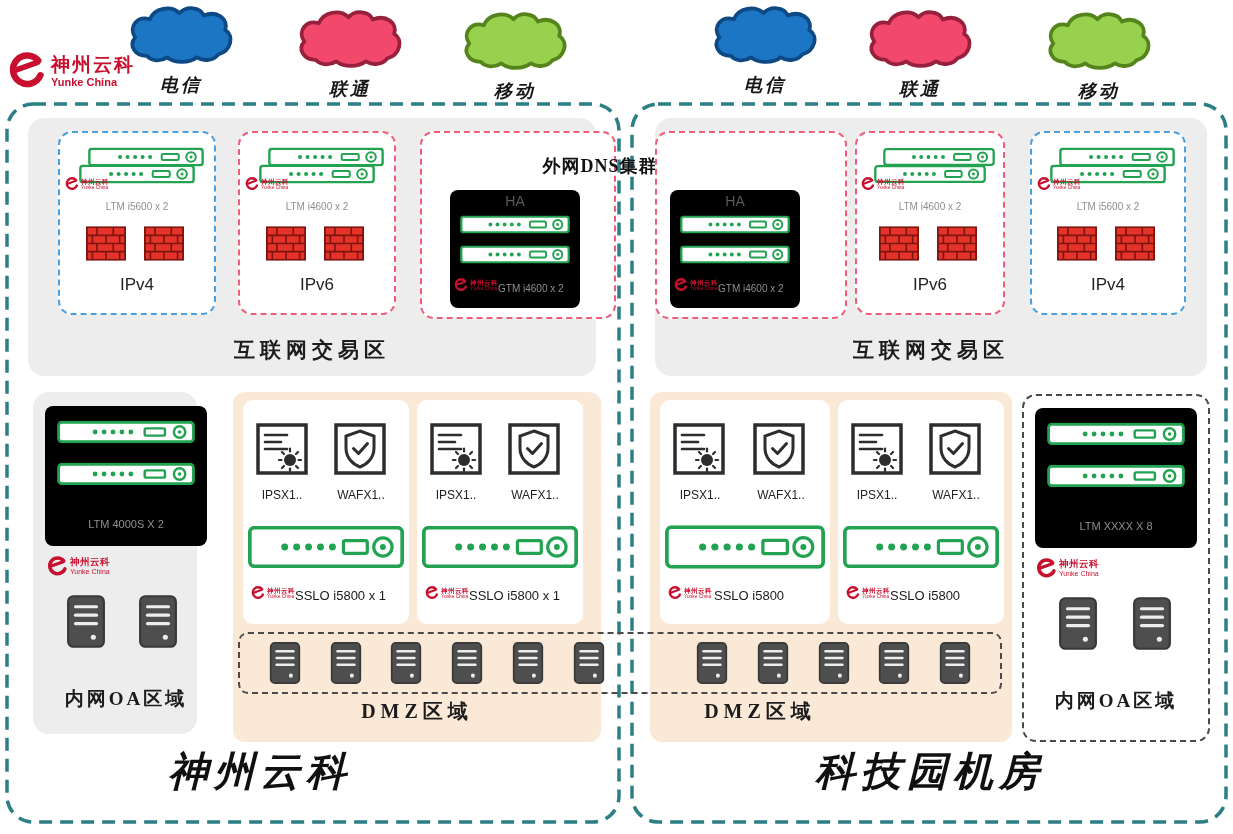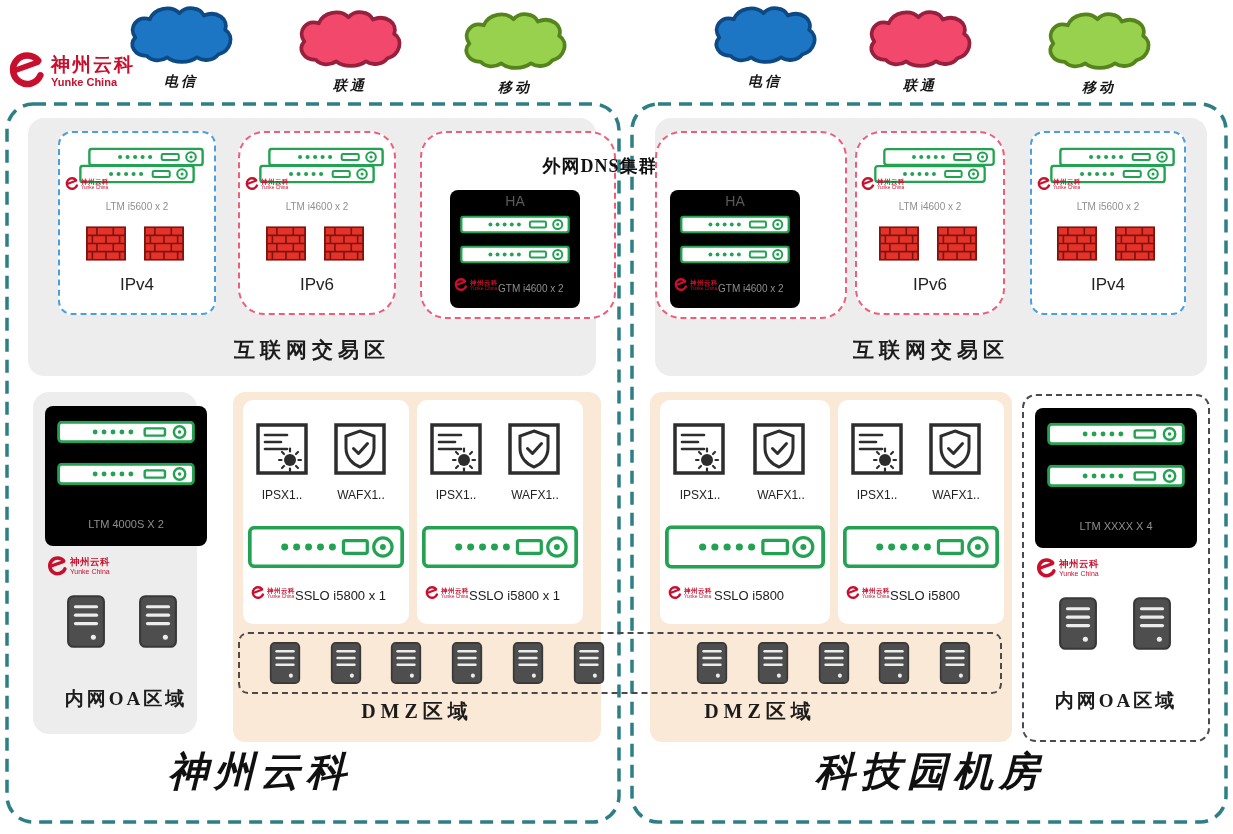--- a/index.html
+++ b/index.html
@@ -6,33 +6,33 @@
   html,body{background:#fff}
   .page{position:relative;width:1233px;height:834px;background:#fff;overflow:hidden;
         font-family:"Liberation Sans",sans-serif;color:#222}
   .abs{position:absolute}
   .center{text-align:center}
   .zone-gray{background:#ededed;border-radius:16px}
   .inner-gray{background:#000000;border-radius:8px}
   .peach{background:#fbe9d8;border-radius:12px}
   .card{background:#fff;border-radius:10px}
   .dash-blue{border:2px dashed #4a9fdf;border-radius:14px;background:#fff}
-  .dash-red{border:2px dashed #ef5d79;border-radius:26px;background:#fff}
+  .dash-red{border:2px dashed #ef5d79;border-radius:14px;background:#fff}
   .dash-dark{border:2px dashed #4a4a4a;border-radius:14px;background:#fff}
   .lbl-zone{font-family:"Liberation Serif",serif;font-weight:700;font-size:21px;color:#1c1c1c;letter-spacing:5px}
   .lbl-dc{font-family:"Liberation Serif",serif;font-style:italic;font-weight:700;font-size:40px;color:#101010;letter-spacing:6px}
   .lbl-dns{font-family:"Liberation Serif",serif;font-weight:700;font-size:18px;color:#111;letter-spacing:1px}
   .lbl-dev{font-size:10px;color:#8f8f8f}
   .lbl-ha{font-size:14px;color:#5a5a5a}
   .lbl-proto{font-size:17px;color:#222}
   .lbl-icon{font-size:12px;color:#222}
   .lbl-sslo{font-size:13px;color:#1a1a1a}
   .cloud{display:flex;flex-direction:column;align-items:center;width:118px}
   .cloud-svg{width:118px;height:64px}
-  .cloud-label{font-weight:700;font-style:italic;font-size:14px;color:#161616;margin-top:5px;letter-spacing:3px}
+  .cloud-label{font-weight:700;font-style:italic;font-size:18px;color:#161616;margin-top:5px;letter-spacing:3px}
   .mini-logo{display:flex;align-items:center;gap:2px}
   .mini-logo svg{width:14px;height:14px;flex:none}
   .ml-txt{display:flex;flex-direction:column;line-height:1.1}
   .ml-cn{font-size:6.5px;font-weight:700;color:#c8102e;letter-spacing:.5px;white-space:nowrap}
   .ml-en{font-size:4.8px;color:#c8102e;white-space:nowrap}
   .mini-logo.lg svg{width:21px;height:21px}
   .mini-logo.lg .ml-cn{font-size:9.5px}
   .mini-logo.lg .ml-en{font-size:7px}
   .main-logo{display:flex;align-items:center;gap:5px}
   .main-logo svg{width:38px;height:38px;flex:none}
@@ -476,21 +476,21 @@
   </div>
 
   <div class="abs dash-dark" style="left:1022px;top:394px;width:188px;height:348px">
     <div class="abs inner-gray" style="left:11px;top:12px;width:162px;height:140px">
       <svg class="abs" style="left:12px;top:14px;width:138px;height:24px" viewBox="0 0 170 28">
           <use href="#sym-appl"></use>
         </svg>
       <svg class="abs" style="left:12px;top:56px;width:138px;height:24px" viewBox="0 0 170 28">
           <use href="#sym-appl"></use>
         </svg>
-      <div class="abs center lbl-dev" style="left:0;top:112px;width:162px;font-size:11px">LTM XXXX X 4</div>
+      <div class="abs center lbl-dev" style="left:0;top:112px;width:162px;font-size:11px">LTM XXXX X 8</div>
     </div>
     <div class="abs mini-logo lg" style="left:12px;top:162px">
       <svg viewBox="0 0 44 44">
           <use href="#sym-swirl"></use>
         </svg>
       <span class="ml-txt">
           <span class="ml-cn">神州云科</span>
           <span class="ml-en">Yunke China</span>
         </span>
     </div>

